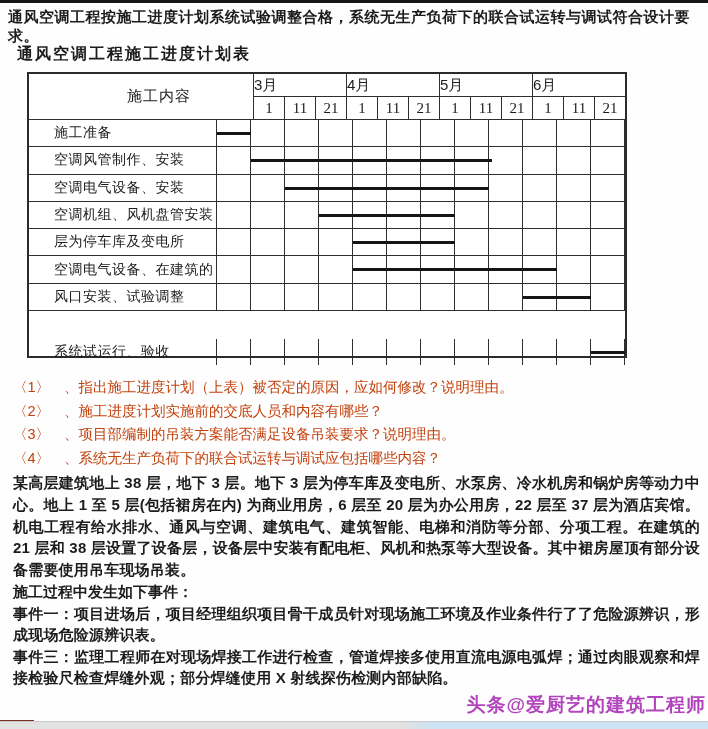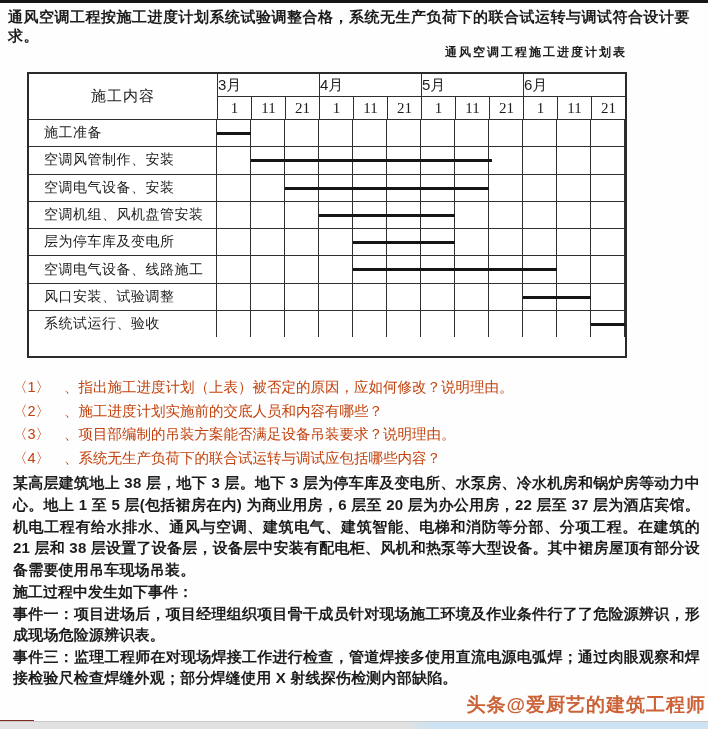--- a/index.html
+++ b/index.html
@@ -7,52 +7,52 @@
     width:708px;height:729px;position:relative;overflow:hidden;
     background:#fefefe;color:#1c1c1c;
     font-family:"Liberation Sans",sans-serif;
   }
   .top-rule{position:absolute;top:0;left:0;width:708px;height:3px;background:#161616;}
   .intro{
     position:absolute;top:7px;left:8px;width:696px;
     font-size:15px;font-weight:bold;letter-spacing:.5px;line-height:19px;
   }
   .gantt-title{
-    position:absolute;top:44px;left:27px;width:600px;text-align:right;
-    font-size:12px;font-weight:bold;letter-spacing:2px;
+    position:absolute;top:44px;left:17px;width:600px;text-align:left;
+    font-size:16px;font-weight:bold;letter-spacing:2px;
   }
   .gantt{
     position:absolute;top:72px;left:27px;width:600px;height:286px;
     border:2px solid #2b2b2b;box-sizing:border-box;background:#fff;
     display:flex;flex-direction:column;
   }
-  .g-head{display:flex;height:45px;flex:none;border-bottom:1px solid #2f2f2f;}
+  .g-head{display:flex;height:45px;flex:none;border-bottom:1px solid #2f2f2f;padding-left:36px;}
   .g-head-label{
     width:188px;flex:none;border-right:1px solid #2f2f2f;
     display:flex;align-items:center;justify-content:center;
     font-size:15px;letter-spacing:1px;
   }
   .g-head-right{flex:1;display:flex;flex-direction:column;}
   .g-months{display:flex;height:22px;border-bottom:1px solid #2f2f2f;}
   .g-month{
     flex:1;border-right:1px solid #2f2f2f;text-align:left;
     font-size:15px;line-height:22px;
   }
   .g-month:last-child{border-right:none;}
   .g-days{display:flex;flex:1;}
   .g-day{
     flex:1;border-right:1px solid #2f2f2f;text-align:center;
     font-family:"Liberation Serif",serif;font-size:15px;line-height:22px;
   }
   .g-day:last-child{border-right:none;}
   .g-row{display:flex;height:26.3px;flex:none;border-bottom:1px solid #2f2f2f;}
-  .g-row:last-child{border-bottom:none;}
+  .g-row:last-child{border-bottom:none;margin-top:28px;}
   .g-label{
     width:188px;flex:none;border-right:1px solid #2f2f2f;
-    display:flex;align-items:center;padding-left:15px;box-sizing:border-box;
+    display:flex;align-items:center;padding-left:25px;box-sizing:border-box;
     font-size:14px;letter-spacing:.5px;white-space:nowrap;overflow:hidden;
   }
   .g-track{flex:1;position:relative;display:flex;}
   .g-cell{flex:1;border-right:1px solid #2f2f2f;}
   .g-cell:last-child{border-right:none;}
   .g-bar{position:absolute;top:12px;height:3px;background:#151515;}
   .lower{
     position:absolute;top:376px;left:0;width:708px;box-sizing:border-box;
     padding:0 8px 0 13px;
   }
@@ -65,21 +65,21 @@
     text-align:justify;letter-spacing:.2px;
   }
   .ev-heading{font-size:15px;font-weight:bold;line-height:21.6px;}
   .ev-item{
     font-size:15px;font-weight:bold;line-height:21.6px;
     text-align:justify;letter-spacing:.2px;
   }
   .watermark{
     position:absolute;right:2px;bottom:11px;z-index:5;
     font-size:19px;font-weight:bold;letter-spacing:1px;
-    color:#c2410c;opacity:.82;text-shadow:0 1px 0 #ffffff;
+    color:#a21caf;opacity:.82;text-shadow:0 1px 0 #ffffff;
     white-space:nowrap;
   }
   .footer-strip{
     position:absolute;left:0;bottom:0;width:708px;height:8px;
     border-top:1px solid #c9c9c9;box-sizing:border-box;
     background:linear-gradient(to right,#e2e2e2 0%,#e2e2e2 57%,#cde2f2 61%,#cde2f2 100%);
   }
   .footer-red{position:absolute;left:0;bottom:7px;width:34px;height:2px;background:#7e2c20;}
 </style>
 </head>
@@ -202,21 +202,21 @@
           <div class="g-cell"></div>
           <div class="g-cell"></div>
           <div class="g-cell"></div>
           <div class="g-cell"></div>
           <div class="g-cell"></div>
           <div class="g-cell"></div>
           <div class="g-bar" style="left: 33.3333%; width: 25%;"></div>
         </div>
       </div>
       <div class="g-row">
-        <div class="g-label">空调电气设备、线路施工</div>
+        <div class="g-label">空调电气设备、在建筑的</div>
         <div class="g-track">
           <div class="g-cell"></div>
           <div class="g-cell"></div>
           <div class="g-cell"></div>
           <div class="g-cell"></div>
           <div class="g-cell"></div>
           <div class="g-cell"></div>
           <div class="g-cell"></div>
           <div class="g-cell"></div>
           <div class="g-cell"></div>

